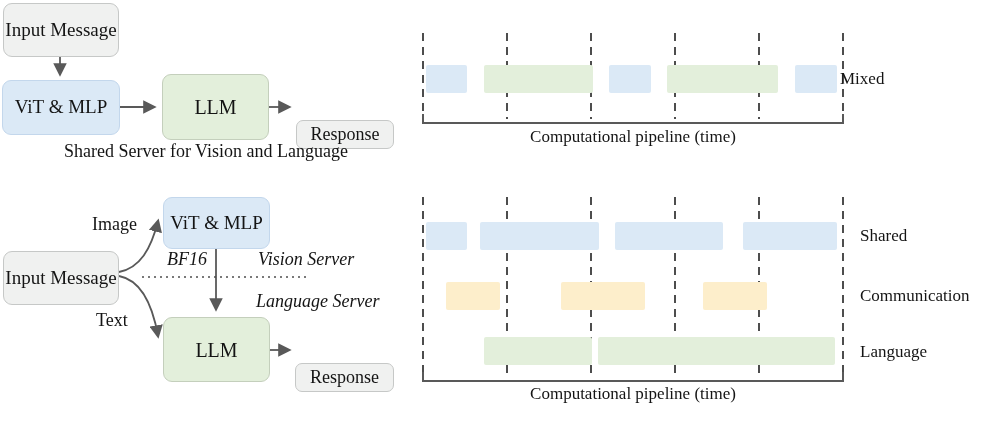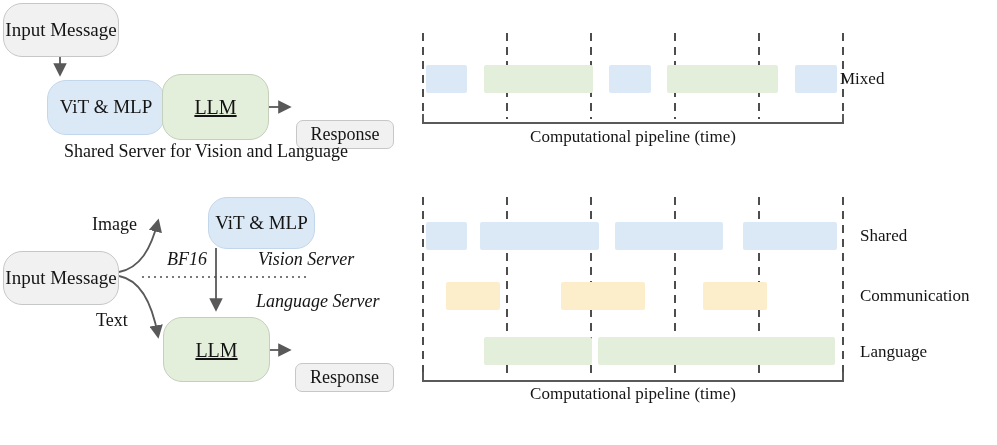--- a/index.html
+++ b/index.html
@@ -13,31 +13,31 @@
     overflow: hidden;
   }
   svg.overlay { position: absolute; left: 0; top: 0; z-index: 1; }
 
   .box {
     position: absolute;
     display: flex;
     align-items: center;
     justify-content: center;
     text-align: center;
-    border-radius: 19px;
+    border-radius: 9px;
     font-size: 19px;
     line-height: 1.3;
     z-index: 2;
     color: var(--text);
   }
   .box.gray  { background: var(--box_gray);     border: 1px solid var(--border_gray); }
-  .box.blue  { background: var(--vision);       border: 1px solid var(--border_blue); margin-left: 45px; }
+  .box.blue  { background: var(--vision);       border: 1px solid var(--border_blue); }
   .box.green { background: var(--language);     border: 1px solid var(--border_green); }
   .box.small { border-radius: 7px; font-size: 18px; margin-top: 27px; }
-  .box.big   { font-size: 20px; text-decoration: underline; }
+  .box.big   { font-size: 20px; }
 
   .lbl { position: absolute; font-size: 18px; z-index: 2; white-space: nowrap; }
   .italic { font-style: italic; }
   .note {
     position: absolute; font-size: 18px;
     width: 360px; text-align: center; z-index: 2; white-space: nowrap;
   }
   .caption {
     position: absolute; font-weight: bold; font-size: 18px;
     z-index: 2; white-space: nowrap;

